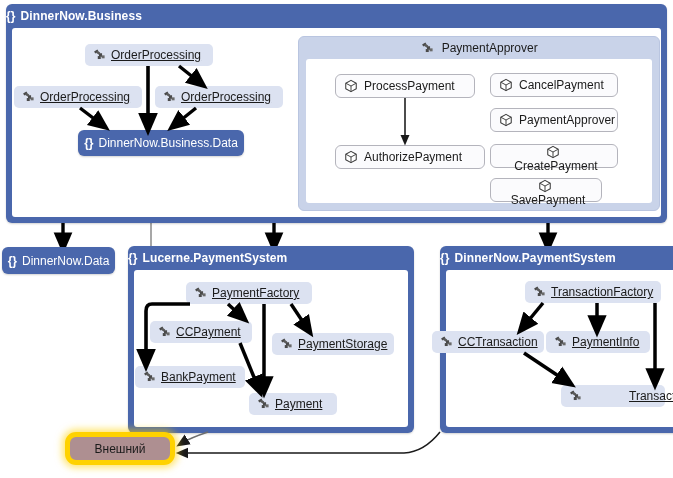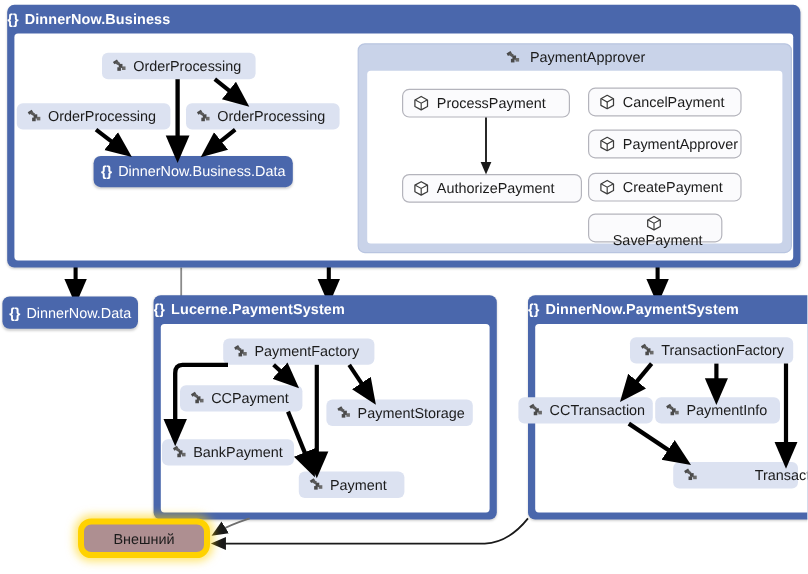--- a/index.html
+++ b/index.html
@@ -82,21 +82,21 @@
     border-radius:5px;
     display:flex;
     align-items:center;
     padding:0 9px 0 7px;
     font-size:12px;
     color:#1b1b1b;
     white-space:nowrap;
     box-sizing:border-box;
     z-index:4;
   }
-  .type-node .lbl{ margin-left:5px; }
+  .type-node .lbl{ margin-left:5px;text-decoration:underline; }
 
   
   .type-group{
     position:absolute;
     background:#C9D3E9;
     border:1px solid #B9C5E0;
     border-radius:6px;
     box-sizing:border-box;
     z-index:3;
   }
@@ -290,21 +290,21 @@
     <span class="ico">
       <svg width="14" height="14" viewBox="0 0 16 16">
         <path d="M8,1.6 L14,4.9 L14,11.2 L8,14.4 L2,11.2 L2,4.9 Z" fill="#ffffff" stroke="#3c3c3c" stroke-width="1.2" stroke-linejoin="round"></path>
         <path d="M2.4,5.0 L8,8.0 L13.6,5.0" fill="none" stroke="#3c3c3c" stroke-width="1.1"></path>
         <path d="M8,8.0 L8,14.2" fill="none" stroke="#3c3c3c" stroke-width="1.1"></path>
       </svg>
     </span>
     <span class="lbl">PaymentApprover</span>
   </div>
 
-  <div class="member-node" style="left:490px; top:144px; width:128px; height:24px;">
+  <div class="member-node" style="left:490px; top:144px; width:128px; height:24px;flex-direction:column;">
     <span class="ico">
       <svg width="14" height="14" viewBox="0 0 16 16">
         <path d="M8,1.6 L14,4.9 L14,11.2 L8,14.4 L2,11.2 L2,4.9 Z" fill="#ffffff" stroke="#3c3c3c" stroke-width="1.2" stroke-linejoin="round"></path>
         <path d="M2.4,5.0 L8,8.0 L13.6,5.0" fill="none" stroke="#3c3c3c" stroke-width="1.1"></path>
         <path d="M8,8.0 L8,14.2" fill="none" stroke="#3c3c3c" stroke-width="1.1"></path>
       </svg>
     </span>
     <span class="lbl">CreatePayment</span>
   </div>
 

